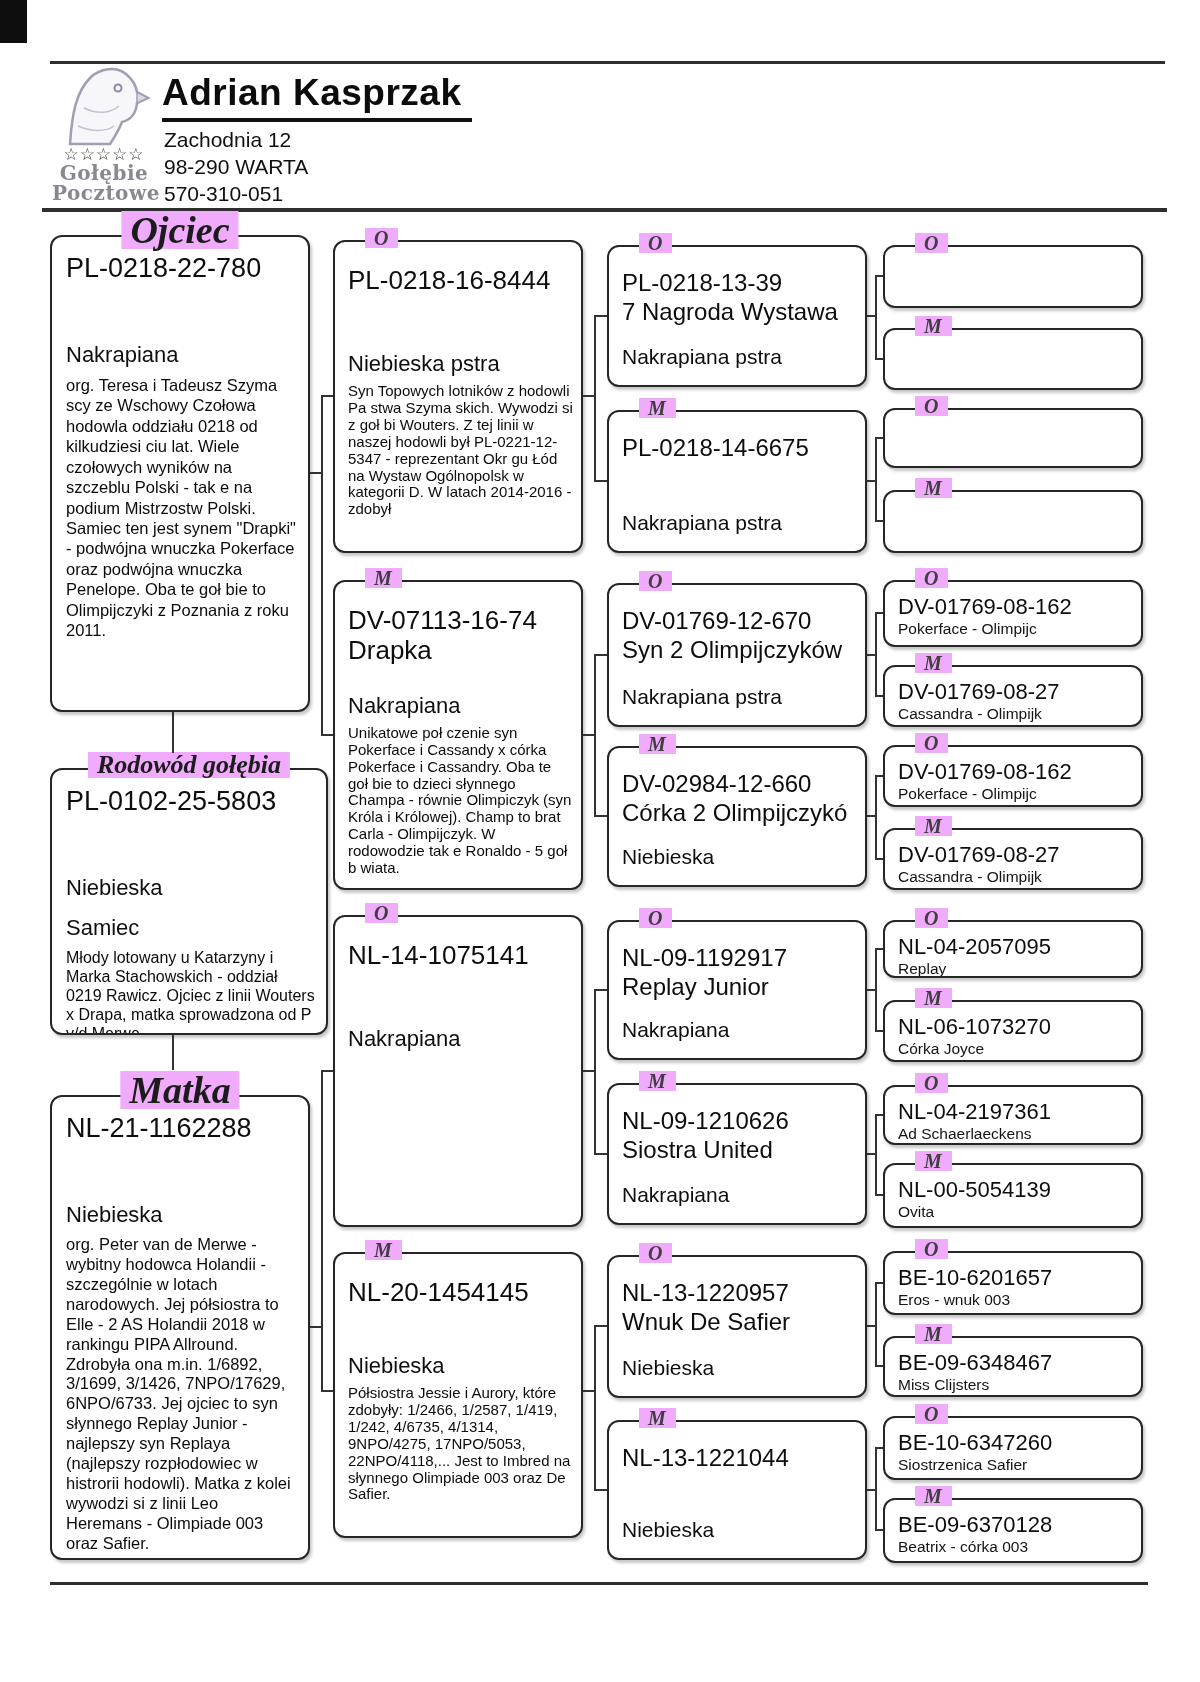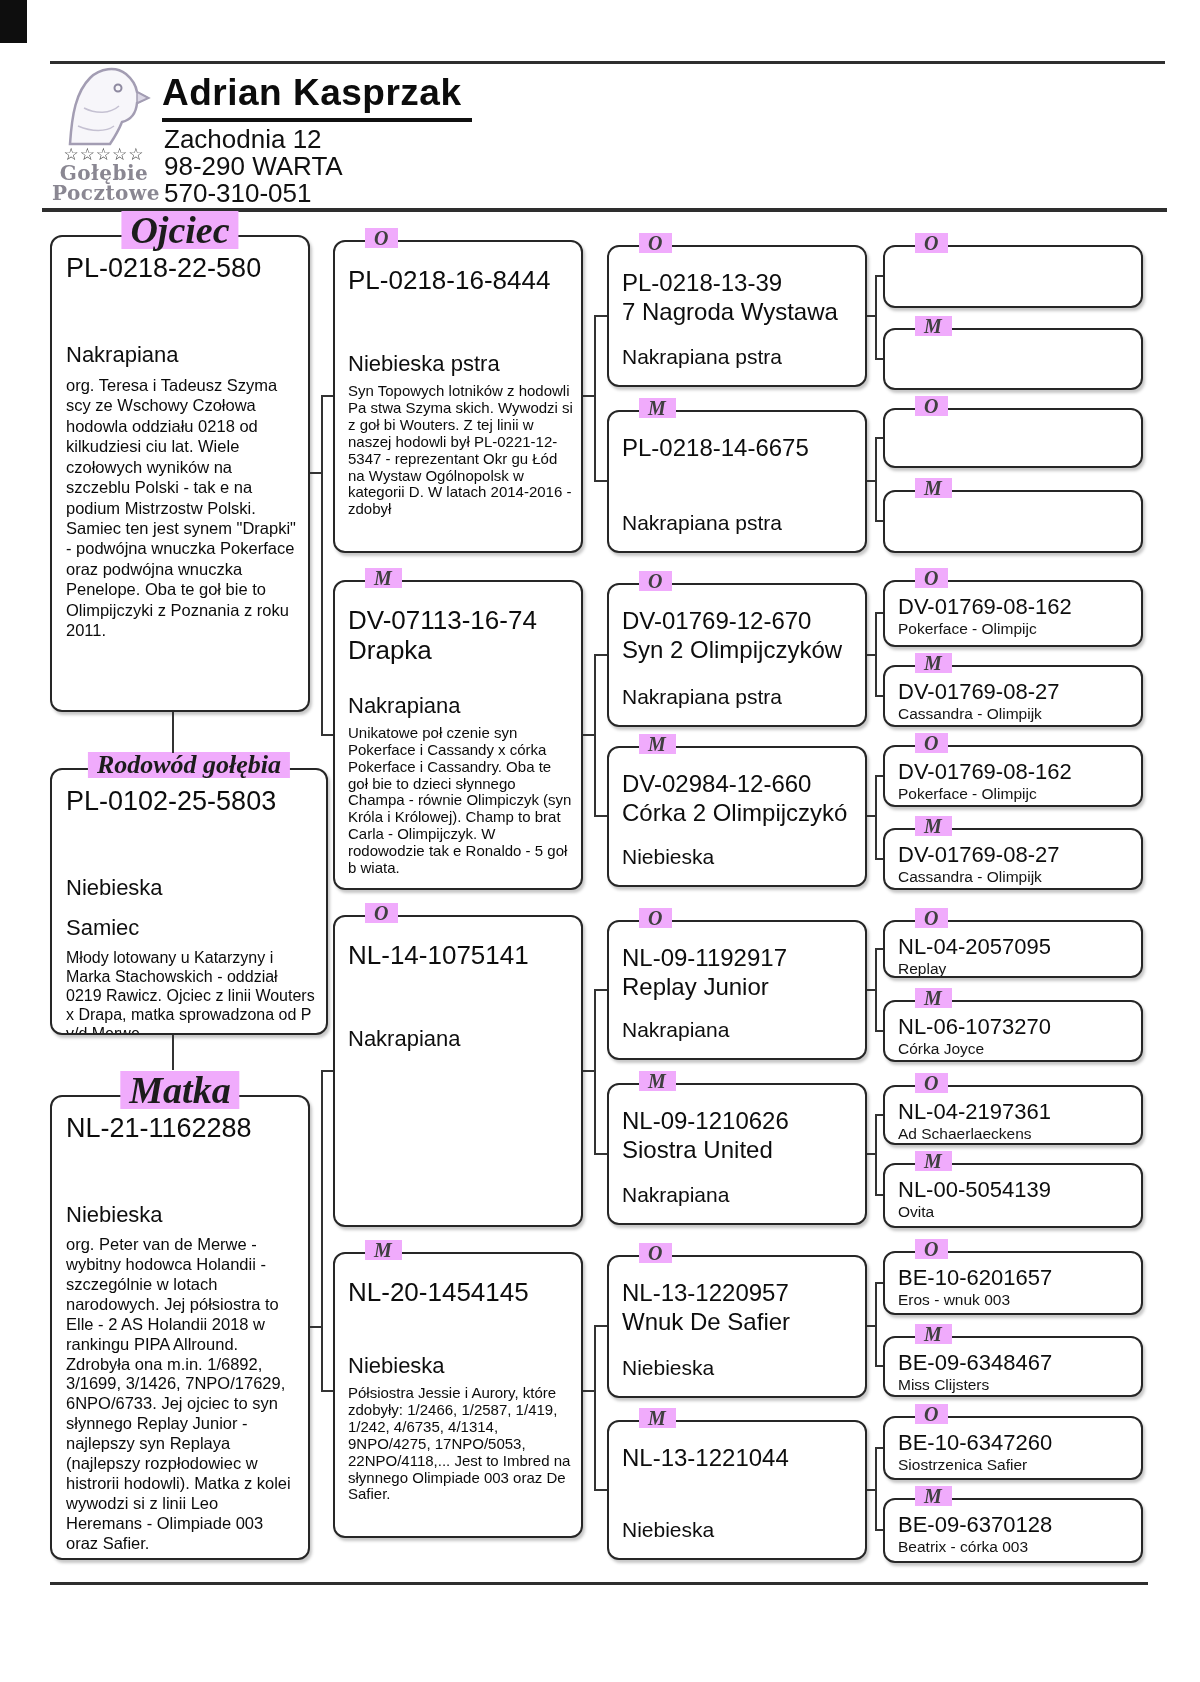--- a/index.html
+++ b/index.html
@@ -10,21 +10,21 @@
   .corner-mark{position:absolute;left:0;top:0;width:27px;height:43px;background:#0e0e0e;}
   .rule{position:absolute;background:#2e2e2e;}
 
   
   .logo{position:absolute;left:52px;top:62px;width:104px;text-align:center;}
   .logo .stars{font-size:17px;letter-spacing:1px;color:#3a3a3a;line-height:1;margin-top:-4px;}
   .logo .lt{font-family:"DejaVu Serif",serif;font-weight:bold;font-size:20px;
             line-height:20px;color:#8a8792;letter-spacing:.5px;}
   .owner-name{position:absolute;left:162px;top:72px;font-size:37px;font-weight:bold;
               color:#0c0c0c;border-bottom:4px solid #101010;padding:0 10px 4px 0;letter-spacing:.5px;}
-  .owner-addr{position:absolute;left:164px;top:126px;font-size:26px;line-height:27px;color:#101010;}
+  .owner-addr{position:absolute;left:164px;top:126px;font-size:21px;line-height:27px;color:#101010;}
 
   
   .pbox{position:absolute;background:#fff;border:2.5px solid #262626;border-radius:12px;
         box-shadow:2px 3px 3px rgba(30,30,30,.25);box-sizing:border-box;}
   .ptab{position:absolute;background:#f0abfc;font-family:"Liberation Serif",serif;font-weight:bold;
         line-height:1;padding:0 9px;white-space:nowrap;color:#1c1c1c;font-style:italic;}
   .tab-xl{font-size:38px;top:-26px;left:50%;transform:translateX(-50%);}
   .tab-md{font-size:26px;top:-18px;left:50%;transform:translateX(-50%);}
   .tab-om{font-size:20px;top:-14px;left:30px;color:#3f3f3f;letter-spacing:1px;}
   .inner{position:relative;height:100%;box-sizing:border-box;overflow:hidden;}
@@ -77,21 +77,21 @@
   <div class="owner-addr">
     <div>Zachodnia 12</div>
     <div>98-290 WARTA</div>
     <div>570-310-051</div>
   </div>
   <div class="rule" style="left:42px;top:208px;width:1125px;height:4px"></div>
 
   <section class="pbox c1" style="left:50px;top:235px;width:260px;height:477px">
     <span class="ptab tab-xl">Ojciec</span>
     <div class="inner">
-      <div class="ring">PL-0218-22-580</div>
+      <div class="ring">PL-0218-22-780</div>
       <div class="cline mt-c1">Nakrapiana</div>
       <div class="desc">org. Teresa i Tadeusz Szyma scy ze Wschowy Czołowa hodowla oddziału 0218 od kilkudziesi ciu lat. Wiele czołowych wyników na szczeblu Polski - tak e na podium Mistrzostw Polski. Samiec ten jest synem "Drapki" - podwójna wnuczka Pokerface oraz podwójna wnuczka Penelope. Oba te goł bie to Olimpijczyki z Poznania z roku 2011.</div>
     </div>
   </section>
 
   <section class="pbox c1" style="left:50px;top:768px;width:278px;height:267px">
     <span class="ptab tab-md">Rodowód gołębia</span>
     <div class="inner">
       <div class="ring">PL-0102-25-5803</div>
       <div class="cline mt-c1">Niebieska</div>

